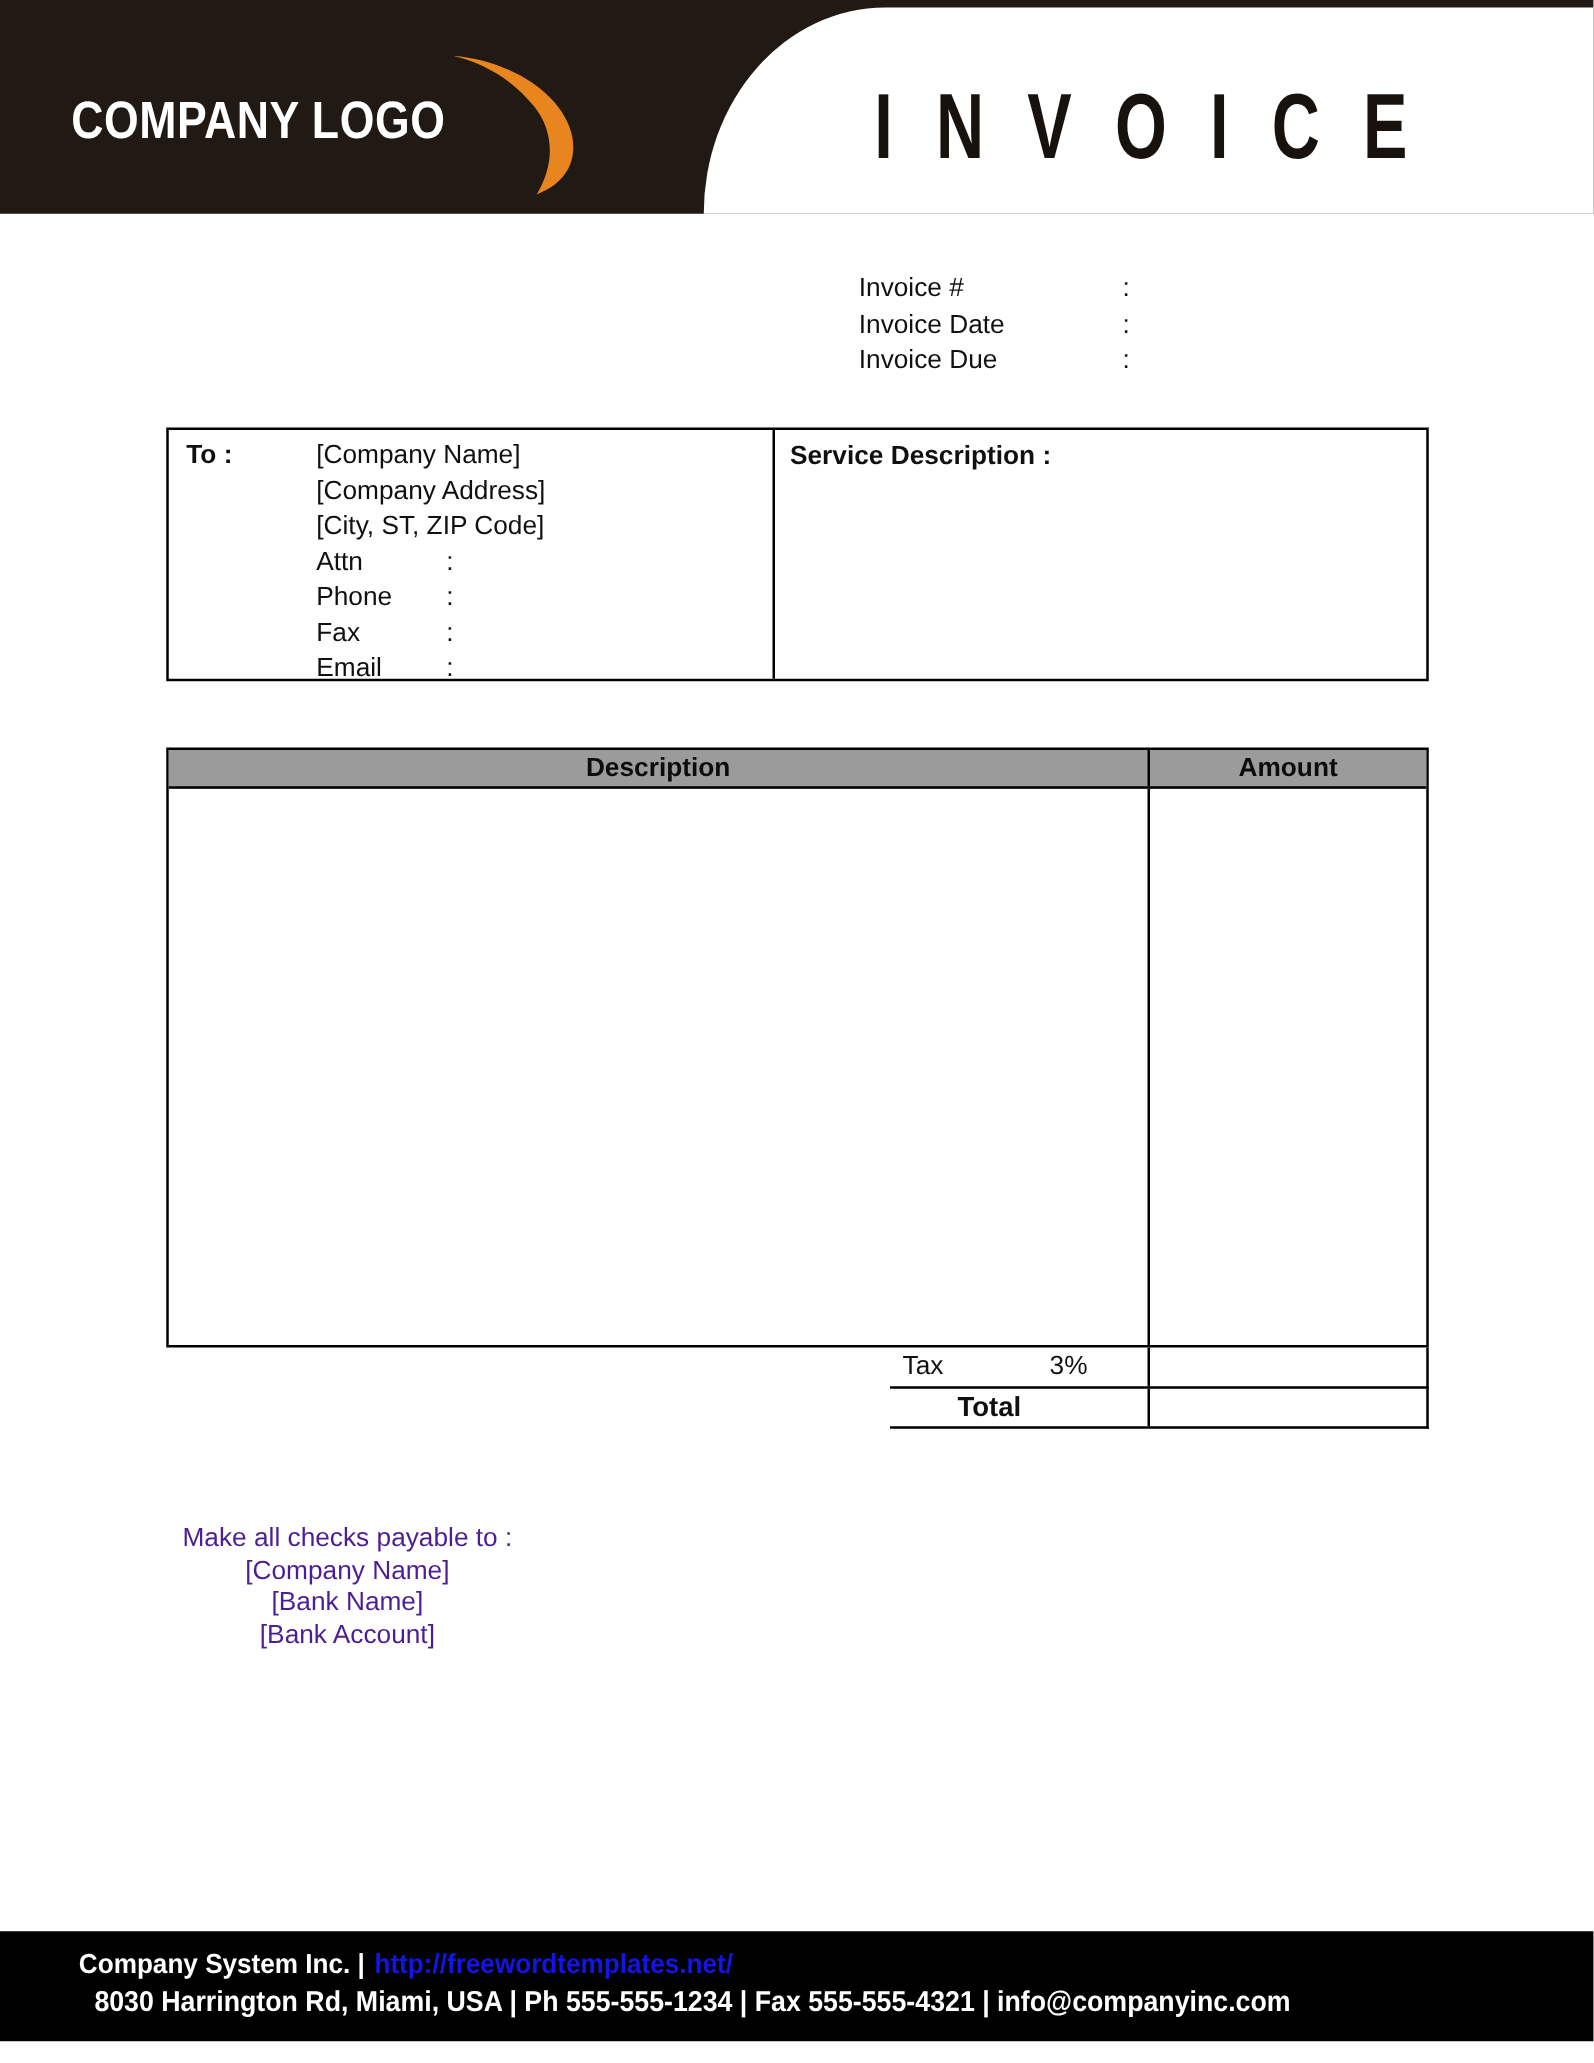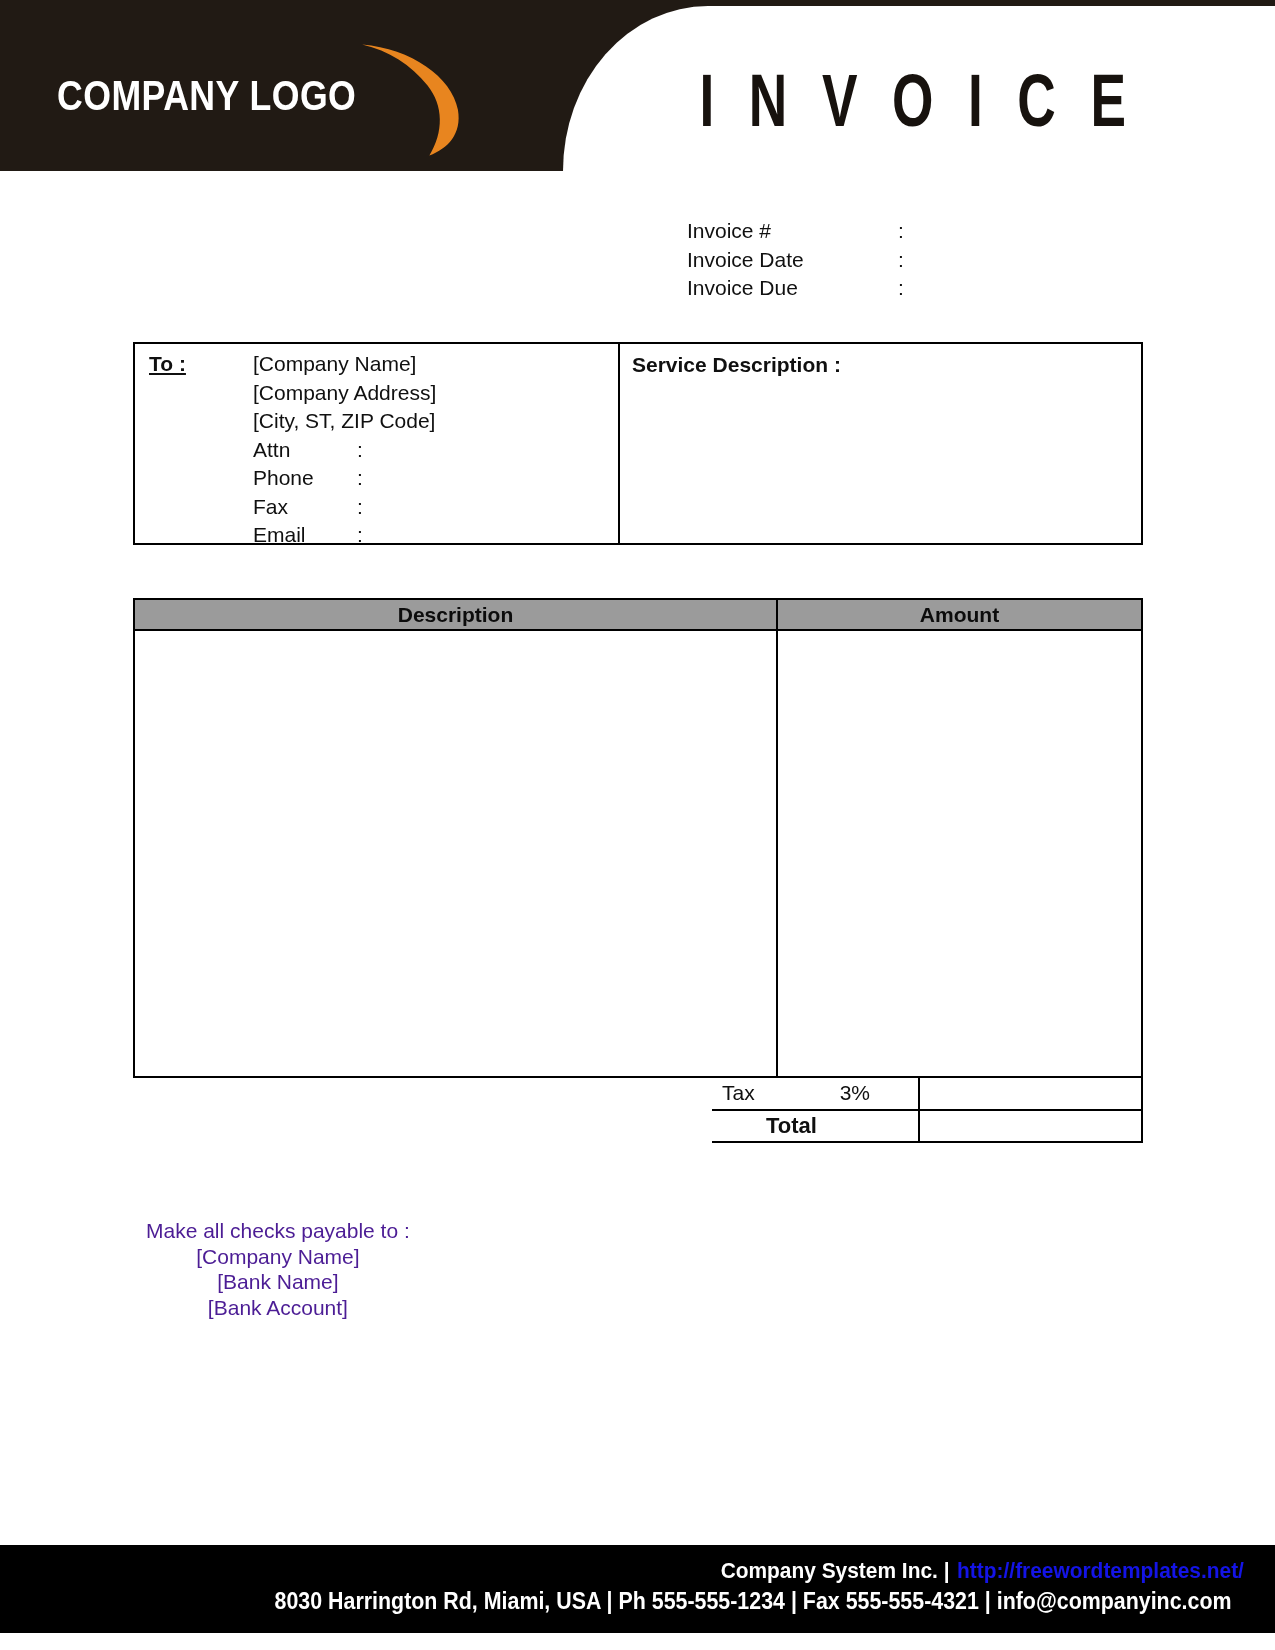--- a/index.html
+++ b/index.html
@@ -29,56 +29,56 @@
   .meta-row { display:flex; height:28.5px; align-items:center;gap:43px; }
   .meta-label { width:168px; }
   .meta-colon { width:22px; }
   .meta-value { min-width:150px; min-height:24px; }
   
   .tobox {
     position:absolute; left:133px; top:342px; width:1010px; height:203px;
     border:2px solid #000; display:flex; font-size:21px; color:#101010;
   }
   .tobox-left { width:483px; padding:6px 0 0 14px; display:flex; }
-  .to-label { font-weight:bold; width:104px; line-height:28.5px;text-decoration:underline; }
+  .to-label { font-weight:bold; width:104px; line-height:28.5px; }
   .to-content { line-height:28.5px; }
   .to-field { display:flex; }
   .to-field-label { width:104px; }
   .to-field-colon { width:18px; }
   .to-field-value { min-width:120px; }
   .tobox-right { flex:1; border-left:2px solid #000; padding:6px 0 0 12px; }
   .service-label { font-weight:bold; line-height:29px; }
   .service-value { min-height:130px; }
   
   .items {
     position:absolute; left:133px; top:598px; width:1010px; height:480px;
     border:2px solid #000; display:flex; flex-direction:column;
   }
   .items-header {
     display:flex; height:31px; background:#9b9b9b; border-bottom:2px solid #000;
     font-weight:bold; font-size:21px; color:#0c0c0c;
   }
   .items-header .cell-desc, .items-header .cell-amt { display:flex; align-items:center; justify-content:center; }
   .items-body { display:flex; flex:1; }
-  .cell-desc { width:641px; }
+  .cell-desc { width:783px; }
   .cell-amt { flex:1; border-left:2px solid #000; }
   
   .totals { position:absolute; left:712px; top:1078px; width:431px; font-size:21px; color:#101010; }
   .trow { display:flex; height:32.5px; border-bottom:2px solid #000; border-right:2px solid #000; }
   .tlabel { width:206px; display:flex; align-items:center; padding:0 48px 0 10px; }
   .tlabel .lbl { flex:1; }
   .tlabel .rate { text-align:right; }
   .tvalue { flex:1; border-left:2px solid #000; }
   .trow-total .lbl { font-weight:bold; font-size:22px;margin-left:44px; }
   
   .payable { position:absolute; left:146px; top:1218px; font-size:21px; line-height:25.5px; color:#4c1d95;text-align:center; }
   
   .footer {
     position:absolute; left:0; top:1545px; width:1275px; height:88px; background:#000000;
-    color:#ffffff; text-align:right; font-weight:bold;padding-left:32px;
+    color:#ffffff; text-align:left; font-weight:bold;padding-left:32px;
   }
   .footer-line1 { margin-top:11px; font-size:22px; line-height:30px; transform:scaleX(0.95); white-space:nowrap; }
   .footer-line1 .sep-space { display:inline-block; width:8px; }
   .footer-link { color:#1414e6; text-decoration:none; font-weight:bold; }
   .footer-line2 { font-size:23px; line-height:31px; transform:scaleX(0.93); white-space:nowrap; }
 </style>
 </head>
 <body>
 
 <div class="page">

